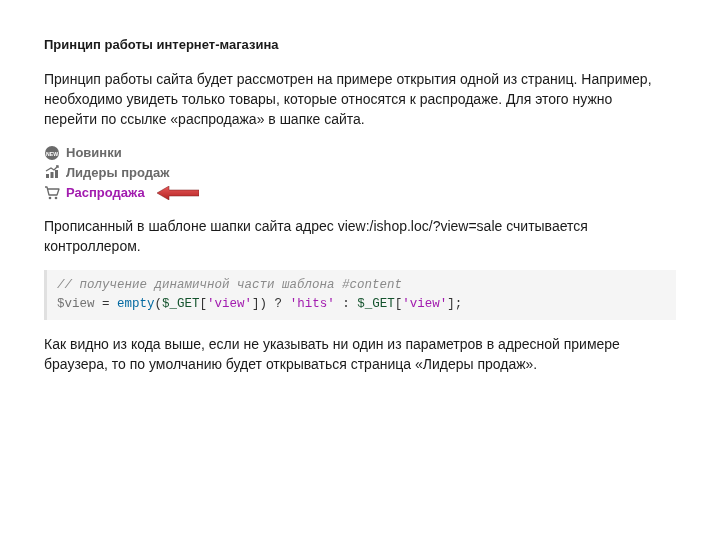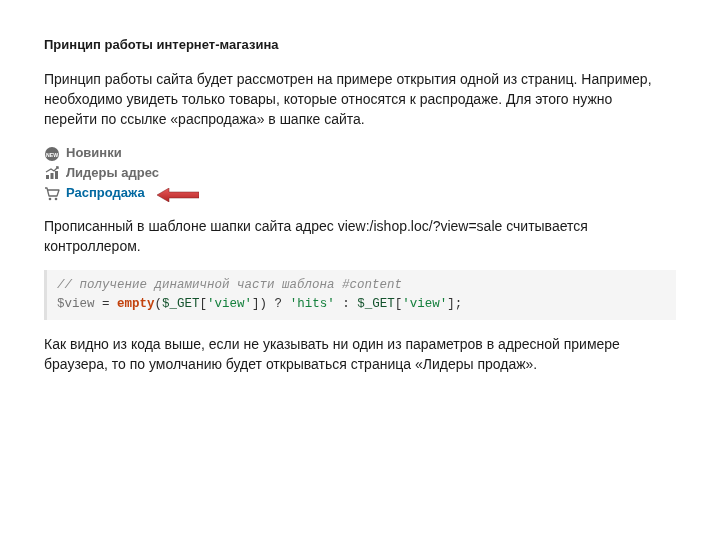--- a/index.html
+++ b/index.html
@@ -19,62 +19,62 @@
     margin: 0 0 14px 0;
   }
   p {
     margin: 0 12px 14px 0;
   }
   .nav-block {
     margin: 6px 0 14px 0;
   }
   .nav-item {
     display: flex;
-    align-items: flex-end;
+    align-items: center;
     gap: 6px;
     margin-bottom: 2px;
     line-height: 18px;
   }
   .nav-icon {
     width: 16px;
     height: 16px;
     display: inline-flex;
     align-items: center;
     justify-content: center;
   }
   .nav-label {
     font-size: 13px;
     color: #6a6a6a;
     font-weight: bold;
   }
   .nav-label.active {
-    color: #0369a1;
+    color: #a21caf;
   }
   .arrow-wrap {
     margin-left: 6px;
     display: inline-flex;
     align-items: center;
   }
   .code-block {
     background: #f5f5f5;
     border-left: 3px solid #e0e0e0;
     padding: 6px 10px;
     font-family: Consolas, 'Courier New', monospace;
     font-size: 12.5px;
     line-height: 1.5;
     margin: 8px 0 14px 0;
     white-space: pre;
     overflow: hidden;
   }
   .c-comment { color: #8a8a8a; font-style: italic; text-align: right; }
   .c-var     { color: #737373; }
   .c-op      { color: #333; }
-  .c-kw      { color: #c2410c; font-weight: bold; }
+  .c-kw      { color: #0369a1; font-weight: normal; }
   .c-gvar    { color: #14532d; }
-  .c-str     { color: #15803d; }
+  .c-str     { color: #a21caf; }
   .c-punc    { color: #333; }
 </style>
 </head>
 <body>
 
 <h2>Принцип работы интернет-магазина</h2>
 
 <p>Принцип работы сайта будет рассмотрен на примере открытия одной из страниц. Например, необходимо увидеть только товары, которые относятся к распродаже. Для этого нужно перейти по ссылке «распродажа» в шапке сайта.</p>
 
 <div class="nav-block">
@@ -90,21 +90,21 @@
   <div class="nav-item">
     <span class="nav-icon">
       <svg width="16" height="16" viewBox="0 0 16 16">
           <rect x="2" y="9" width="3" height="4" fill="#6a6a6a"></rect>
           <rect x="6.5" y="7" width="3" height="6" fill="#6a6a6a"></rect>
           <rect x="11" y="5" width="3" height="8" fill="#6a6a6a"></rect>
           <path d="M2 6 L7 3 L10 5 L14 1" stroke="#6a6a6a" stroke-width="1.3" fill="none"></path>
           <path d="M12 1 L14 1 L14 3" stroke="#6a6a6a" stroke-width="1.3" fill="none"></path>
         </svg>
     </span>
-    <span class="nav-label">Лидеры адрес</span>
+    <span class="nav-label">Лидеры продаж</span>
   </div>
   <div class="nav-item">
     <span class="nav-icon">
       <svg width="16" height="16" viewBox="0 0 16 16">
           <path d="M1 2 L3 2 L5 10 L13 10 L15 4 L4 4" stroke="#6a6a6a" stroke-width="1.3" fill="none" stroke-linejoin="round"></path>
           <circle cx="6" cy="13" r="1.3" fill="#6a6a6a"></circle>
           <circle cx="12" cy="13" r="1.3" fill="#6a6a6a"></circle>
         </svg>
     </span>
     <span class="nav-label active">Распродажа</span>

